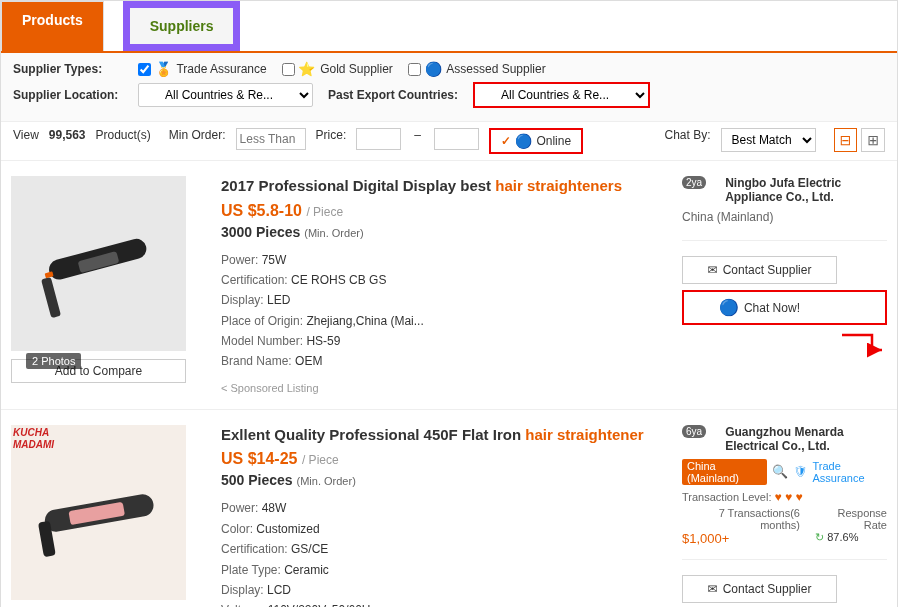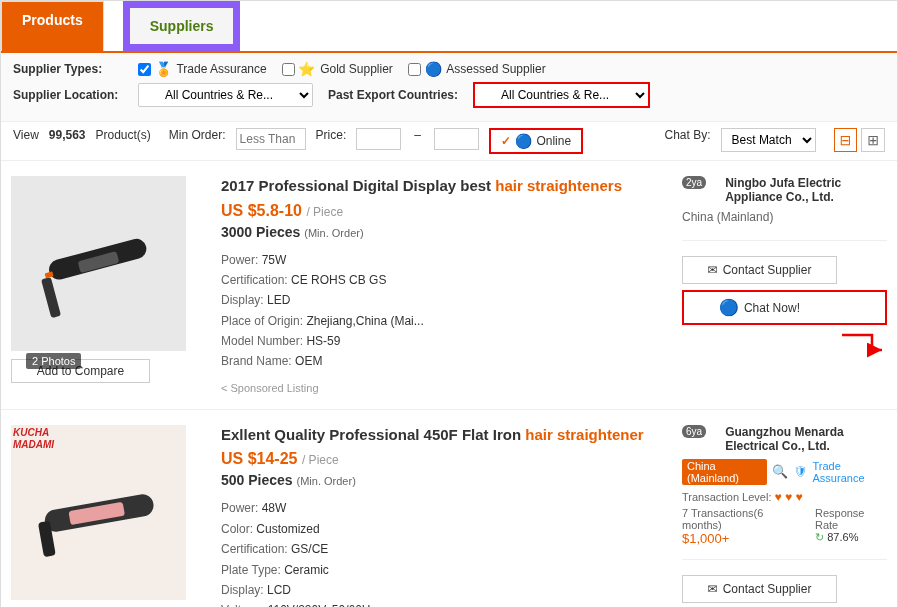--- a/index.html
+++ b/index.html
@@ -34,21 +34,21 @@
     .dash { padding: 0 3px; }
     
     
     .product-list { padding: 0; }
     
     
     .product-item { display: flex; border-bottom: 1px solid #eee; padding: 15px 10px; position: relative; }
     .product-image-col { width: 195px; flex-shrink: 0; position: relative; }
     .product-image { width: 175px; height: 175px; background: #f0f0f0; display: flex; align-items: center; justify-content: center; overflow: hidden; }
     .photo-count { position: absolute; bottom: 25px; left: 15px; background: rgba(0,0,0,0.6); color: #fff; font-size: 11px; padding: 2px 6px; border-radius: 2px; }
-    .add-compare { display: block; margin-top: 8px; border: 1px solid #ccc; background: #fff; padding: 4px 0; width: 139px; text-align: center; font-size: 12px; cursor: pointer; color: #333; }
+    .add-compare { display: block; margin-top: 8px; border: 1px solid #ccc; background: #fff; padding: 4px 0; width: 175px; text-align: center; font-size: 12px; cursor: pointer; color: #333; }
     
     .product-info-col { flex: 1; padding: 0 15px; }
     .product-title { font-size: 15px; font-weight: bold; color: #333; text-decoration: none; margin-bottom: 6px; display: block; line-height: 1.3; }
     .product-title .highlight { color: #e85d00; }
     .product-price { color: #e85d00; font-size: 16px; font-weight: bold; margin-bottom: 4px; }
     .product-price .price-unit { font-size: 12px; color: #999; font-weight: normal; }
     .min-order-val { font-size: 14px; font-weight: bold; color: #333; margin-bottom: 10px; }
     .min-order-val .mo-label { font-size: 11px; color: #666; font-weight: normal; }
     .specs { margin-top: 8px; }
     .spec-row { font-size: 12px; color: #666; line-height: 1.7; }
@@ -65,21 +65,21 @@
     .response-val { color: #333; font-size: 11px; }
     
     .supplier-actions { margin-top: 15px; display: flex; gap: 6px; flex-direction: column; }
     .contact-btn { border: 1px solid #ccc; background: #fff; padding: 6px 10px; font-size: 12px; cursor: pointer; display: flex; align-items: center; gap: 5px; color: #333; width: 155px; justify-content: center; }
     .chat-btn { border: 2px solid #e85d00; background: #fff; padding: 6px 10px; font-size: 12px; cursor: pointer; display: flex; align-items: center; gap: 5px; color: #333; width: 155px; justify-content: center; position: relative; }
     .chat-dot { color: #1890ff; font-size: 16px; }
     
     .eva-badge { background: #666; color: #fff; font-size: 10px; padding: 1px 4px; border-radius: 6px; margin-right: 15px; }
     
     .trans-row { display: flex; gap: 15px; margin: 3px 0; }
-    .trans-label { font-size: 11px; color: #666; }
+    .trans-label { font-size: 11px; color: #666; text-align: right; }
 
     .supplier-info-block { border-bottom: 1px solid #eee; padding-bottom: 10px; margin-bottom: 8px; }
   </style>
 </head>
 <body>
 
 <div class="main-container">
 
   <div class="tabs">
     <div class="tab">Products</div>

